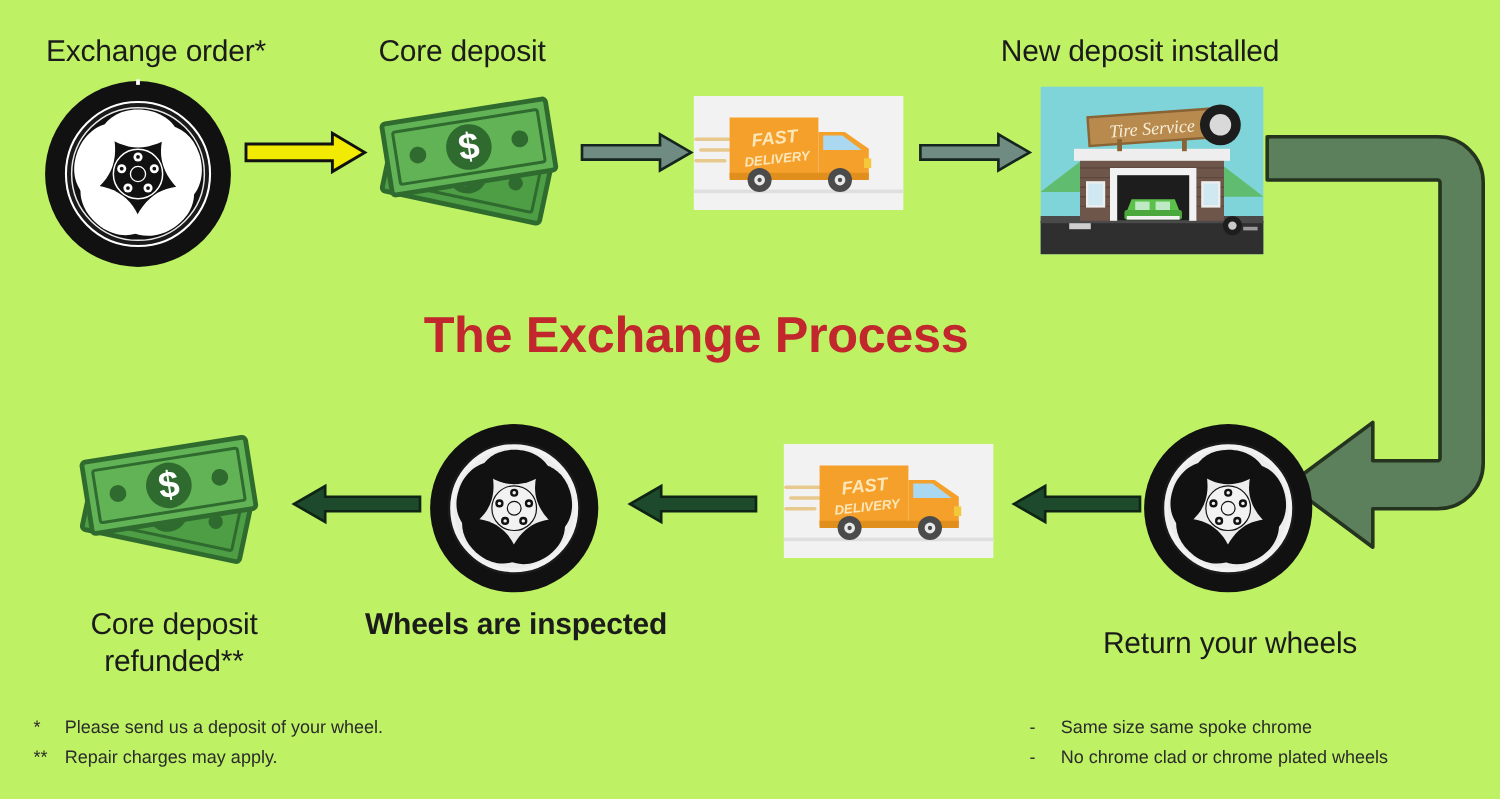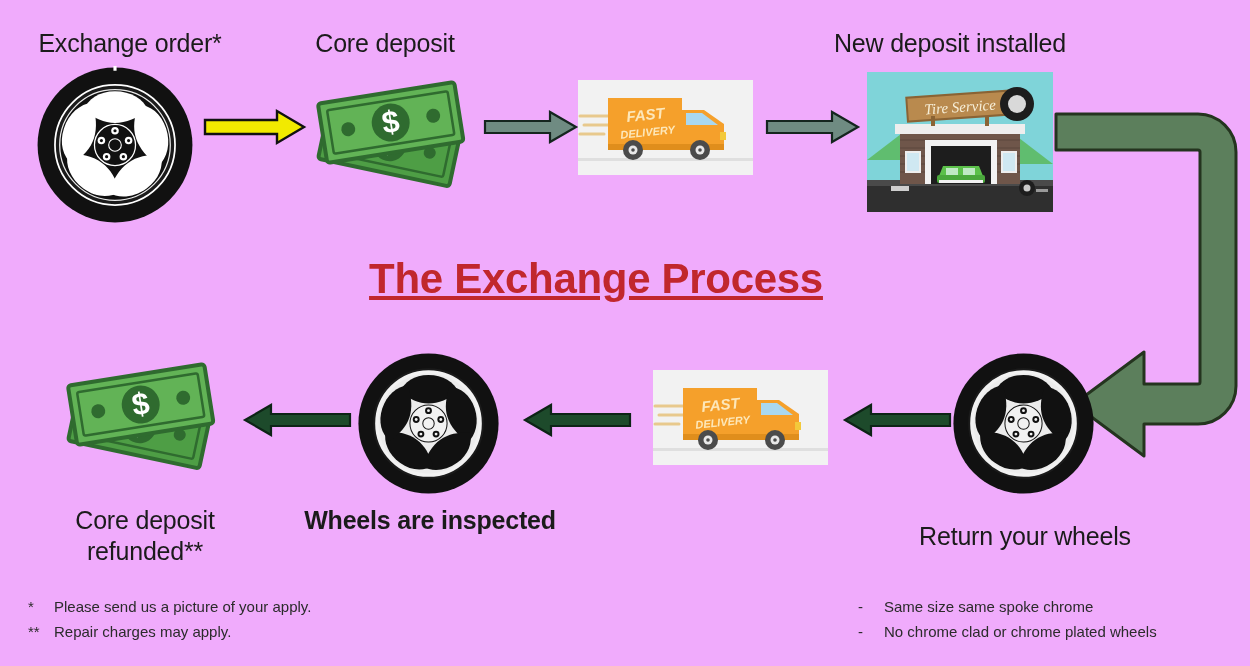--- a/index.html
+++ b/index.html
@@ -8,21 +8,21 @@
     background: #ffffff;
   }
   body {
     font-family: "Liberation Sans", sans-serif;
     -webkit-font-smoothing: antialiased;
   }
   #canvas {
     position: relative;
     width: 1250px;
     height: 666px;
-    background: #f0abfc;
+    background: #bef264;
     overflow: hidden;
   }
   .abs { position: absolute; }
 
   .step-label {
     font-family: "Liberation Sans", sans-serif;
     font-size: 25px;
     color: #1b1b1b;
     text-align: center;
     line-height: 1.22;
@@ -252,21 +252,21 @@
                V280
                H150
                A2 2 0 0 0 152 278
                V48
                A2 2 0 0 0 150 46
                H8
                Z" fill="#5c7f5c" stroke="#24341f" stroke-width="3" stroke-linejoin="round"></path>
     </svg>
   </div>
 
-  <div class="abs title" style="left:316px; top:255px; width:560px;text-decoration:underline;">The Exchange Process</div>
+  <div class="abs title" style="left:300px; top:255px; width:560px;">The Exchange Process</div>
 
   <div class="wheel" style="left:952px; top:352px;">
     <svg width="143" height="143" viewBox="0 0 100 100">
       <circle cx="50" cy="50" r="49" fill="#111111"></circle>
       <circle cx="50" cy="50" r="38" fill="#f2f2f2" stroke="#1b1b1b" stroke-width="1.4"></circle>
       <circle cx="50" cy="50" r="35" fill="#ececec"></circle>
       <g fill="#111111">
         <path d="M50 16 C60 16 68 21 71 28 C64 33 57 36 50 36 C43 36 37 33 30 28 C33 21 40 16 50 16 Z" transform="rotate(0 50 50)"></path>
         <path d="M50 16 C60 16 68 21 71 28 C64 33 57 36 50 36 C43 36 37 33 30 28 C33 21 40 16 50 16 Z" transform="rotate(72 50 50)"></path>
         <path d="M50 16 C60 16 68 21 71 28 C64 33 57 36 50 36 C43 36 37 33 30 28 C33 21 40 16 50 16 Z" transform="rotate(144 50 50)"></path>
@@ -390,21 +390,21 @@
       </g>
     </svg>
   </div>
 
   <div class="abs step-label" style="left:30px; top:505px; width:230px;">Core deposit
 refunded**</div>
 
   <div class="abs note-block" style="left:28px; top:595px;">
     <div class="note-row">
       <span class="note-mark">*</span>
-      <span class="note-text">Please send us a picture of your apply.</span>
+      <span class="note-text">Please send us a deposit of your wheel.</span>
     </div>
     <div class="note-row">
       <span class="note-mark">**</span>
       <span class="note-text">Repair charges may apply.</span>
     </div>
   </div>
 
   <div class="abs note-block" style="left:858px; top:595px;">
     <div class="note-row">
       <span class="note-mark">-</span>

